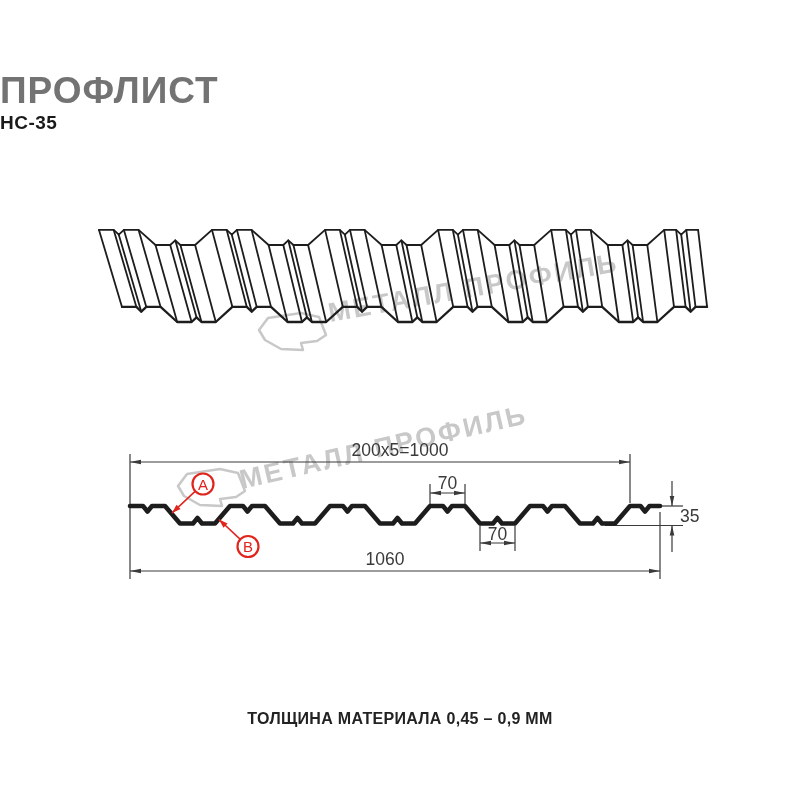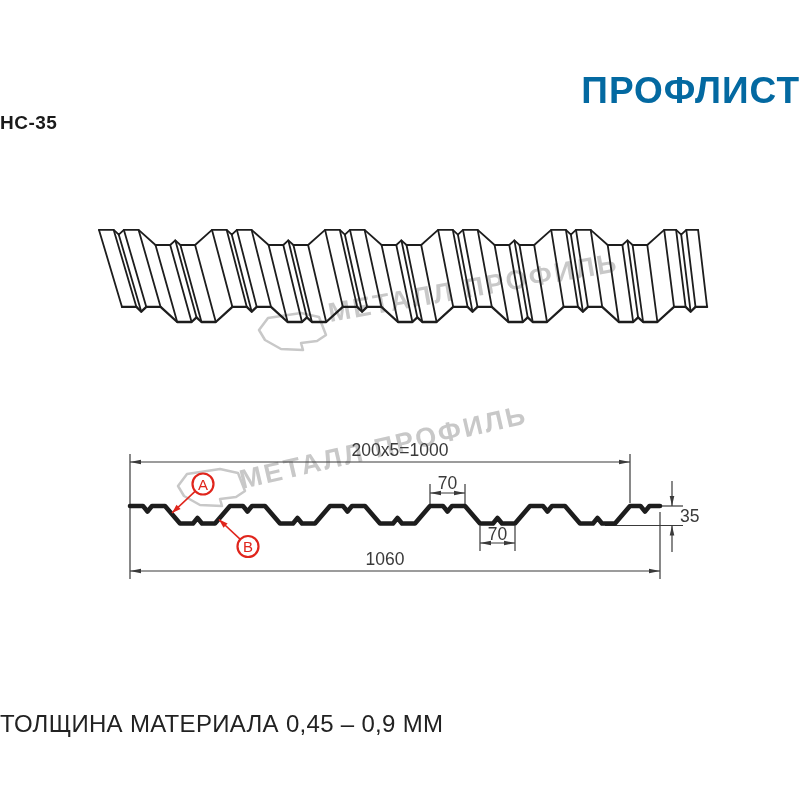--- a/index.html
+++ b/index.html
@@ -1,30 +1,30 @@
 <!DOCTYPE html>
 <html><head>
 <meta charset="utf-8">
 <style>
   html,body{margin:0;padding:0;}
   body{
     width:800px;height:800px;background:#ffffff;position:relative;overflow:hidden;
     font-family:"Liberation Sans", sans-serif;
   }
   .title{
-    position:absolute;left:0;top:70px;width:800px;text-align:right;
-    font-size:37px;font-weight:bold;letter-spacing:1px;color:#0369a1;
+    position:absolute;left:0;top:70px;width:800px;text-align:left;
+    font-size:37px;font-weight:bold;letter-spacing:1px;color:#737373;
   }
   .subtitle{
     position:absolute;left:0;top:112px;width:800px;text-align:left;
     font-size:19px;font-weight:bold;letter-spacing:0.5px;color:#1a1a1a;
   }
   .footer{
-    position:absolute;left:0;top:710px;width:800px;
-    font-size:24px;font-weight:normal;letter-spacing:0.3px;color:#222222;
+    position:absolute;left:0;top:710px;width:800px;text-align:center;
+    font-size:16px;font-weight:bold;letter-spacing:0.3px;color:#222222;
   }
   #diagram{position:absolute;left:0;top:0;}
 </style>
 </head>
 <body>
 
 <div class="title">ПРОФЛИСТ</div>
 <div class="subtitle">НС-35</div>
 <svg id="diagram" width="800" height="800" viewBox="0 0 800 800">
     <g>

